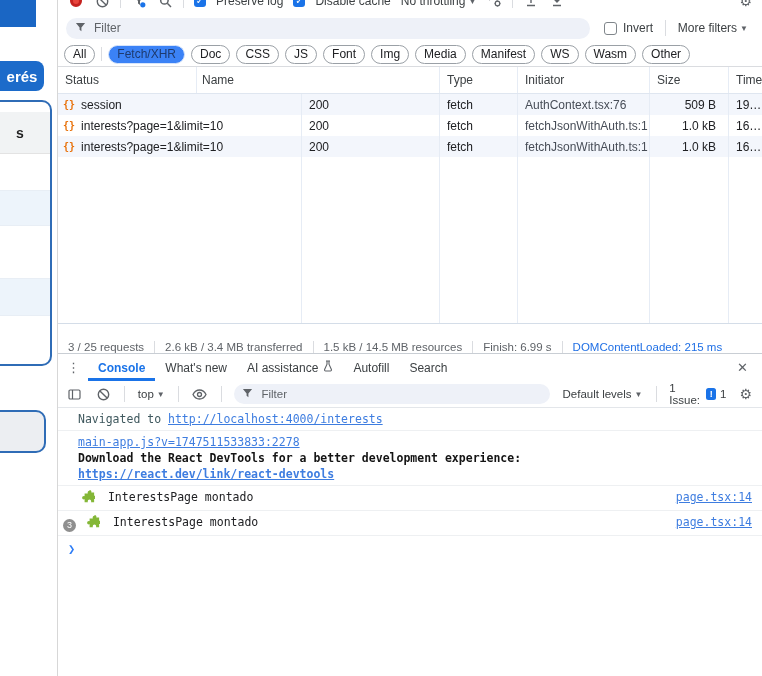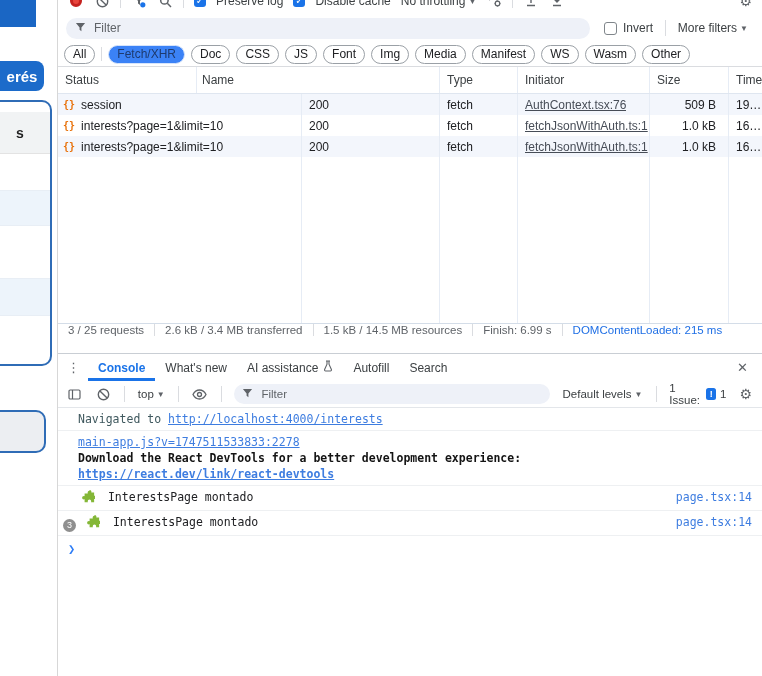--- a/index.html
+++ b/index.html
@@ -68,24 +68,24 @@
   .tr.head{height:26px;border-bottom:1px solid #dfe6f0;color:#3c4043}
   .tr.stripe{background:#f3f6fc}
   .tr.filler{flex:1;height:auto}
   .td{box-sizing:border-box;padding-left:7px;display:flex;align-items:center;overflow:hidden;
       white-space:nowrap}
   .td+.td{border-left:1px solid #e6ecf5}
   .td.c1{width:243px;padding-left:5px}.td.c2{width:138px}.td.c3{width:78px}
   .td.c4{width:132px}.td.c5{width:79px;justify-content:flex-end;padding-right:12px}.td.c6{flex:1}
   .json-ic{color:#e8710a;font-weight:700;font-family:"DejaVu Sans Mono",monospace;font-size:10px;
            margin-right:6px}
-  .init-link{color:#474d57;text-decoration:underline;overflow:hidden;white-space:nowrap}
-
-  
-  .summary{height:29px;border-top:1px solid #d4dde8;display:flex;align-items:flex-start;
+  .init-link{color:#474d57;overflow:hidden;white-space:nowrap}
+
+  
+  .summary{height:29px;border-top:1px solid #d4dde8;display:flex;align-items:flex-end;
            font-size:11.5px;color:#5f6368;flex:none}
   .sum-item{padding:0 10px;white-space:nowrap}
   .sum-item+.sum-item{border-left:1px solid #dadce0}
   .sum-item.blue{color:#1f6fe5}
 
   
   .drawer-tabs{height:27px;border-top:1px solid #c9ced4;display:flex;align-items:center;flex:none;
                font-size:12px;color:#3c4043}
   .dots{padding:0 9px;color:#5f6368;font-size:13px;letter-spacing:-1px}
   .dtab{padding:0 10px;height:100%;display:flex;align-items:center;gap:5px;box-sizing:border-box;
@@ -106,21 +106,21 @@
             font-weight:700;display:flex;align-items:center;justify-content:center}
 
   
   .console-out{flex:1;font-family:"DejaVu Sans Mono",monospace;font-size:11.5px;color:#202124;
                overflow:hidden}
   .msg{border-bottom:1px solid #eef0f2;padding:3px 10px 3px 20px;line-height:16px}
   .lnk{color:#3e7de0;text-decoration:underline}
   .nav-t{color:#3f585e}
   .srcline{text-align:left}
   .bold{font-weight:700;color:#141414}
-  .src-r{float:right;color:#3e7de0;}
+  .src-r{float:right;color:#3e7de0;text-decoration:underline}
   .msg.log1{padding-left:24px}
   .msg.log2{padding-left:5px}
   .badge{display:inline-flex;width:13px;height:13px;border-radius:50%;background:#8f8f8f;color:#fff;
          font-size:9px;align-items:center;justify-content:center;margin-right:4px;
          vertical-align:-2px;font-family:"Liberation Sans",sans-serif}
   .puzzle{vertical-align:-2px;margin-right:6px}
   .prompt{padding:6px 10px;color:#2e7df6;font-weight:700;font-size:12px}
 </style>
 </head>
 <body>

